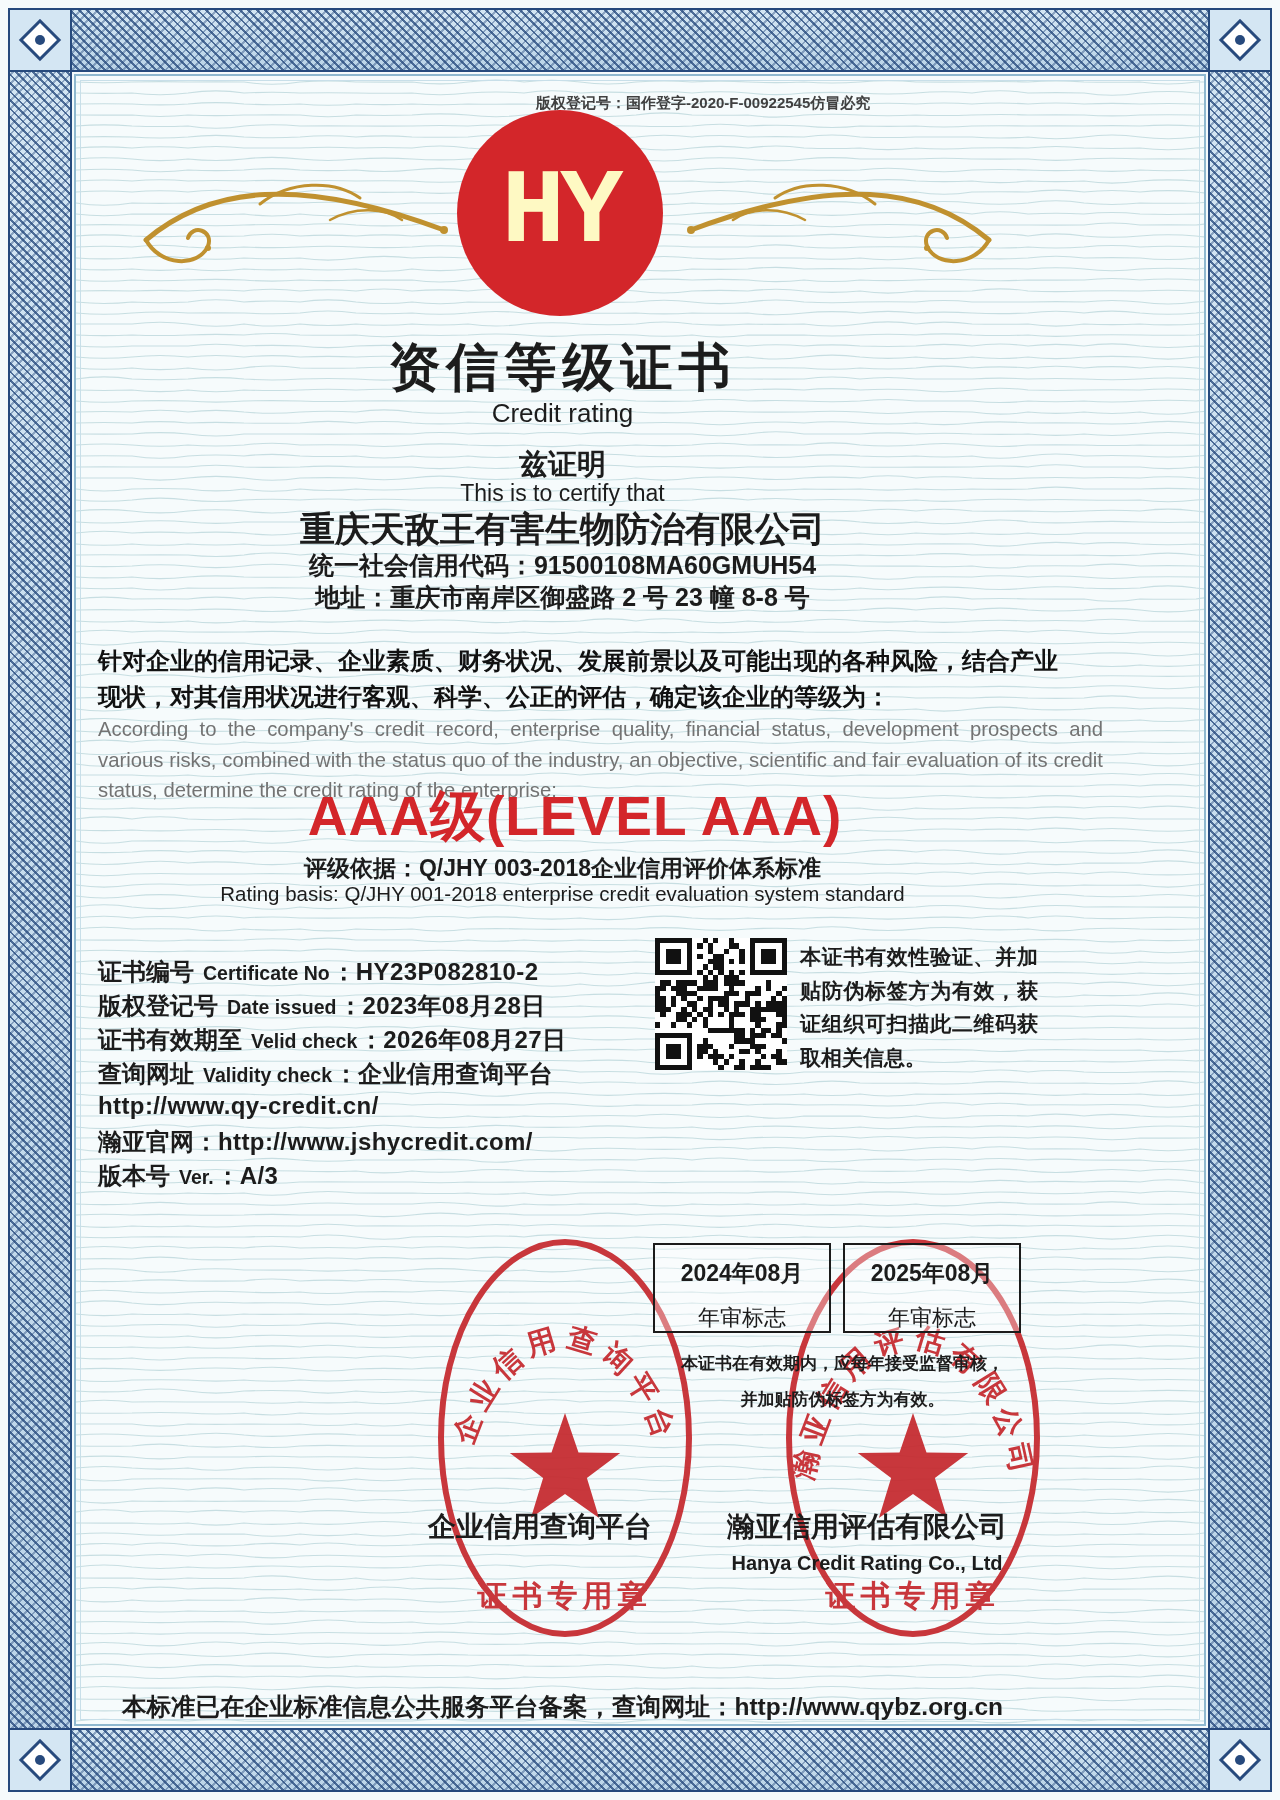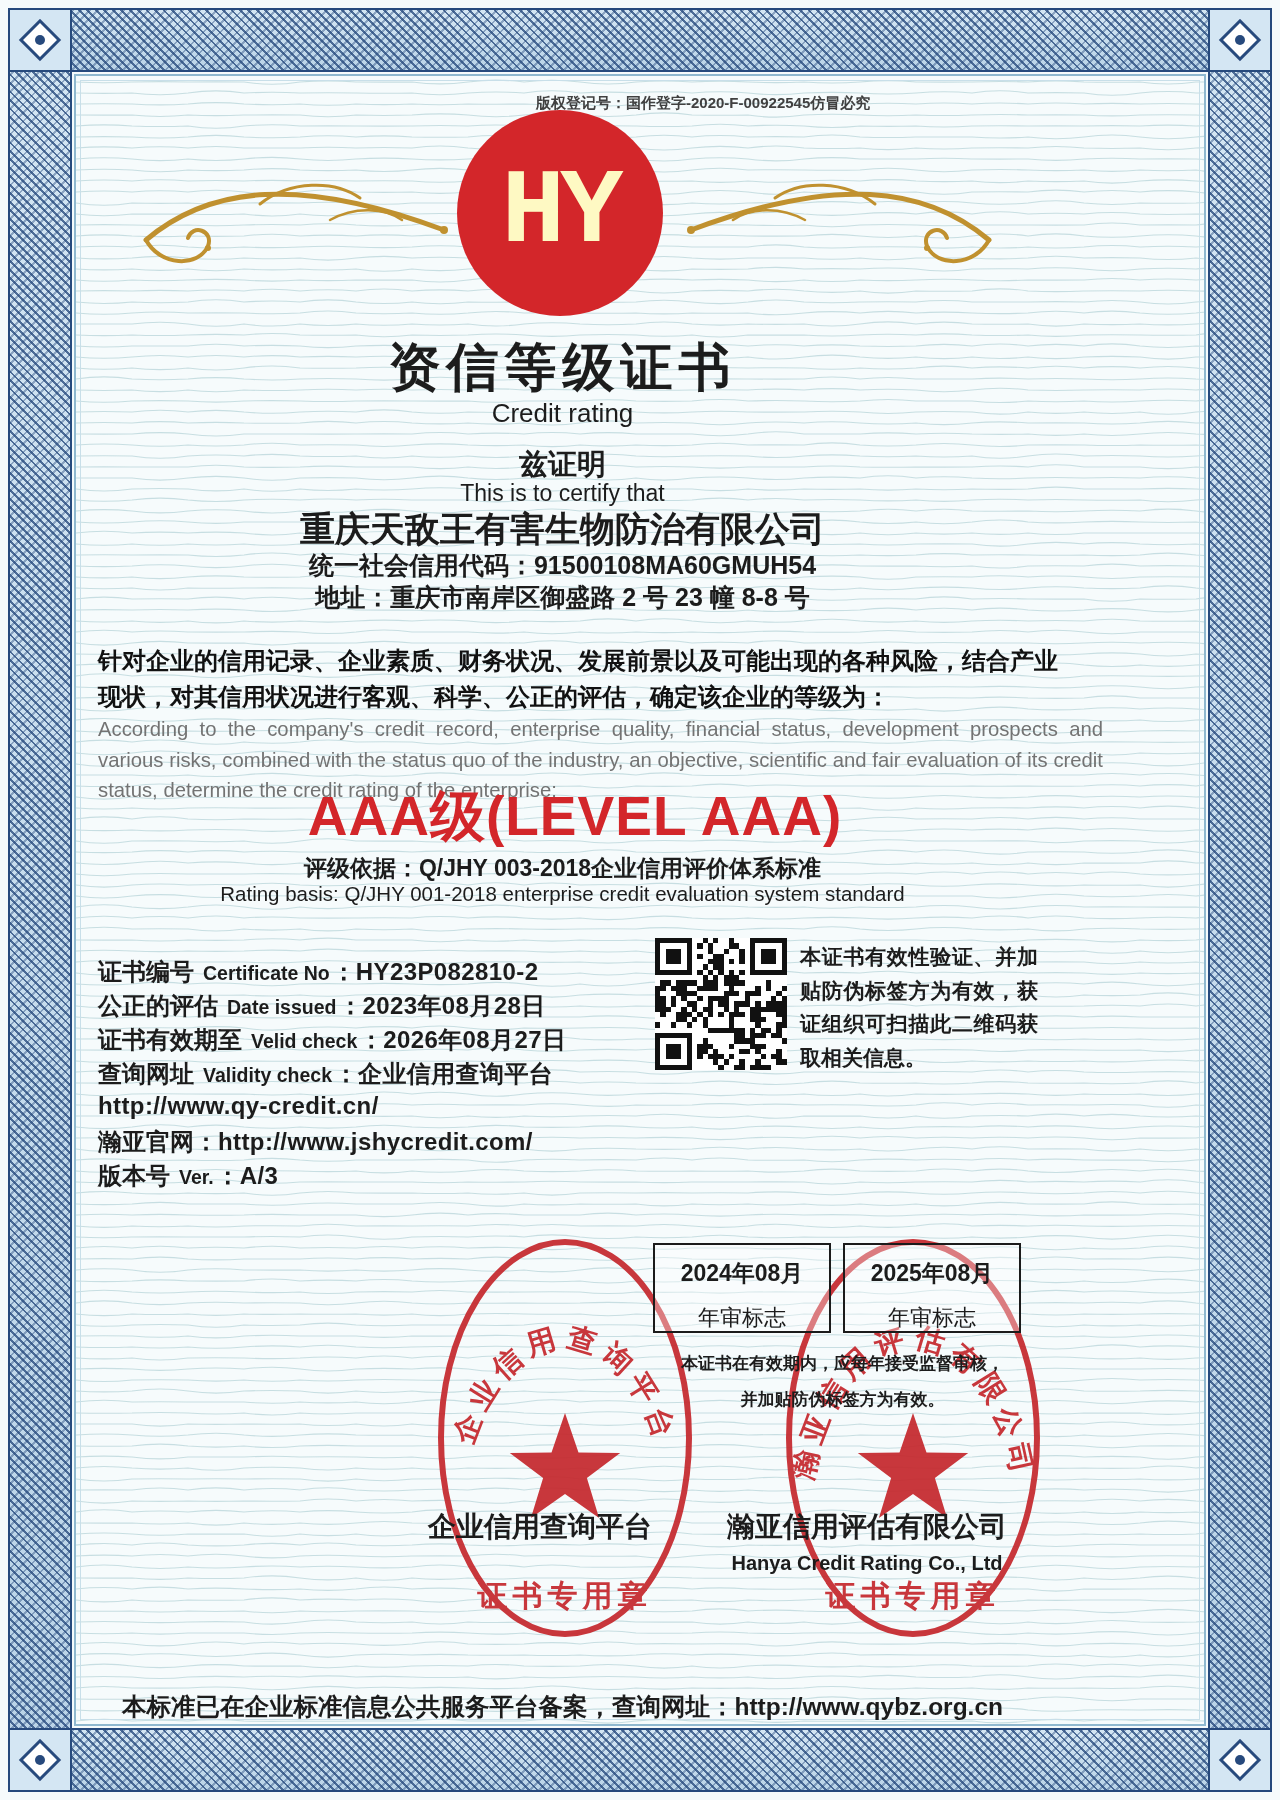--- a/index.html
+++ b/index.html
@@ -326,21 +326,21 @@
   <div class="cc basis-en">Rating basis: Q/JHY 001-2018 enterprise credit evaluation system standard</div>
 
   <div class="details">
     <div class="detail-row">
       <span class="d-zh">证书编号</span>
         <span class="d-en">Certificate No</span>
         <span class="d-sep">：</span>
         <span class="d-val">HY23P082810-2</span>
     </div>
     <div class="detail-row">
-      <span class="d-zh">公正的评估</span>
+      <span class="d-zh">版权登记号</span>
         <span class="d-en">Date issued</span>
         <span class="d-sep">：</span>
         <span class="d-val">2023年08月28日</span>
     </div>
     <div class="detail-row">
       <span class="d-zh">证书有效期至</span>
         <span class="d-en">Velid check</span>
         <span class="d-sep">：</span>
         <span class="d-val">2026年08月27日</span>
     </div>

